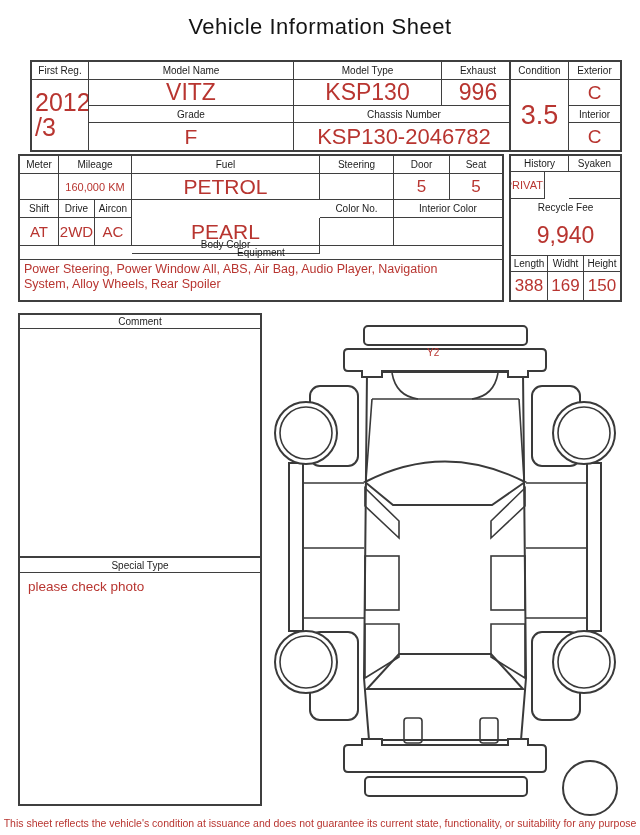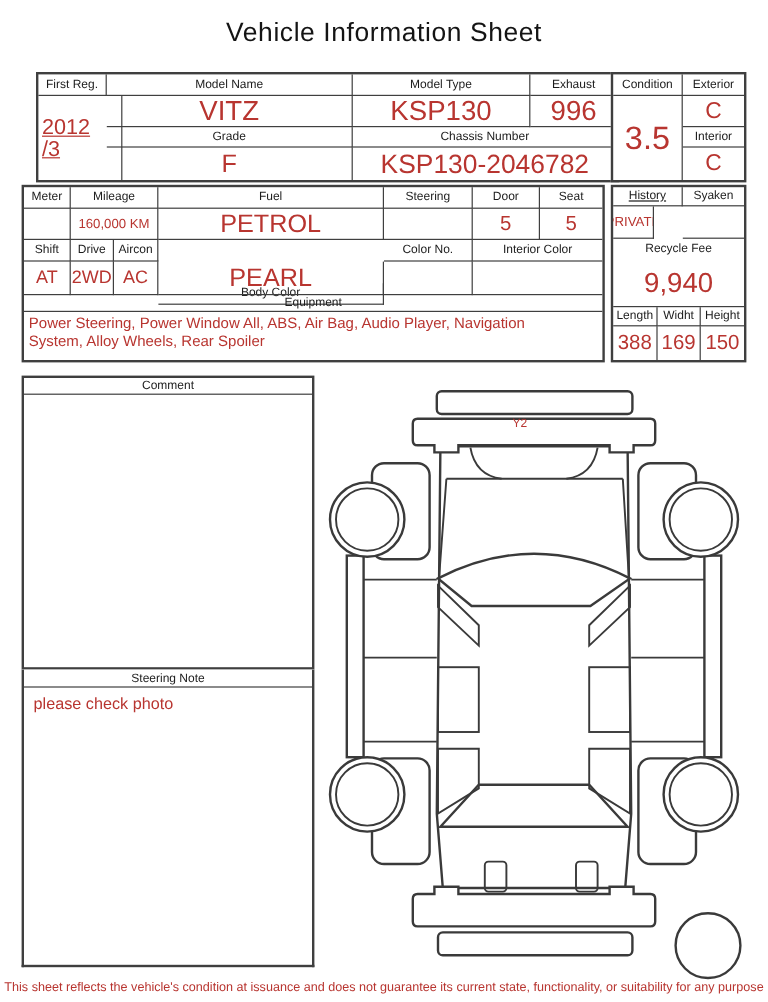--- a/index.html
+++ b/index.html
@@ -20,21 +20,21 @@
   svg .shape{fill:#ffffff;stroke:#3a3a3a;stroke-width:2;}
   svg .anno{fill:#b83530;font-size:10px;font-family:"Liberation Sans","DejaVu Sans",sans-serif;}
 </style>
 </head>
 <body>
 
 <div class="page-title">Vehicle Information Sheet</div>
 
 <div class="box" style="left:30px;top:60px;width:486px;height:92px;">
   <div class="cell hdr br bb" style="left:0;top:0;width:57px;height:18px;">First Reg.</div>
-  <div class="cell val br left-align" style="left:0;top:18px;width:70px;height:70px;font-size:18px;line-height:1.02;padding-left:3px;text-decoration:underline;">
+  <div class="cell val br left-align" style="left:0;top:18px;width:57px;height:70px;font-size:25px;line-height:1.02;padding-left:3px;">
     <span><span>2012</span><br><span>/3</span></span>
   </div>
   <div class="cell hdr br bb" style="left:57px;top:0;width:205px;height:18px;">Model Name</div>
   <div class="cell hdr br bb" style="left:262px;top:0;width:148px;height:18px;">Model Type</div>
   <div class="cell val br bb" style="left:57px;top:18px;width:205px;height:26px;font-size:23px;">VITZ</div>
   <div class="cell val br bb" style="left:262px;top:18px;width:148px;height:26px;font-size:23px;">KSP130</div>
   <div class="cell hdr bb" style="left:410px;top:0;width:72px;height:18px;">Exhaust</div>
   <div class="cell val bb" style="left:410px;top:18px;width:72px;height:26px;font-size:23px;">996</div>
   <div class="cell hdr br bb" style="left:57px;top:44px;width:205px;height:17px;">Grade</div>
   <div class="cell val br" style="left:57px;top:61px;width:205px;height:27px;font-size:21px;">F</div>
@@ -78,41 +78,41 @@
   <div class="cell val br bb" style="left:75px;top:62px;width:37px;height:28px;font-size:15px;">AC</div>
   <div class="cell val br bb" style="left:112px;top:62px;width:188px;height:28px;font-size:21px;">PEARL</div>
   <div class="cell val br bb" style="left:300px;top:62px;width:74px;height:28px;"></div>
   <div class="cell val bb" style="left:374px;top:62px;width:108px;height:28px;"></div>
 
   <div class="cell hdr bb" style="left:0;top:90px;width:482px;height:14px;">Equipment</div>
   <div class="cell val left-align top-align" style="left:0;top:104px;width:434px;height:40px;font-size:12.5px;line-height:1.2;padding:2px 4px;text-align:left;">Power Steering, Power Window  All, ABS, Air Bag, Audio Player, Navigation System, Alloy Wheels, Rear Spoiler</div>
 </div>
 
 <div class="box" style="left:509px;top:154px;width:113px;height:148px;">
-  <div class="cell hdr br bb" style="left:0;top:0;width:58px;height:16px;text-decoration:underline;">History</div>
+  <div class="cell hdr br bb" style="left:0;top:0;width:58px;height:16px;">History</div>
   <div class="cell hdr bb" style="left:58px;top:0;width:51px;height:16px;">Syaken</div>
   <div class="cell val br bb" style="left:0;top:16px;width:34px;height:27px;font-size:11px;">PRIVATE</div>
   <div class="cell val bb" style="left:58px;top:16px;width:51px;height:27px;"></div>
   <div class="cell hdr" style="left:0;top:43px;width:109px;height:16px;">Recycle Fee</div>
   <div class="cell val bb" style="left:0;top:59px;width:109px;height:41px;font-size:23px;">9,940</div>
   <div class="cell hdr br bb" style="left:0;top:100px;width:37px;height:16px;">Length</div>
   <div class="cell hdr br bb" style="left:37px;top:100px;width:36px;height:16px;">Widht</div>
   <div class="cell hdr bb" style="left:73px;top:100px;width:36px;height:16px;">Height</div>
   <div class="cell val br" style="left:0;top:116px;width:37px;height:28px;font-size:17px;">388</div>
   <div class="cell val br" style="left:37px;top:116px;width:36px;height:28px;font-size:17px;">169</div>
   <div class="cell val" style="left:73px;top:116px;width:36px;height:28px;font-size:17px;">150</div>
 </div>
 
 <div class="box" style="left:18px;top:313px;width:244px;height:245px;">
   <div class="cell hdr bb" style="left:0;top:0;width:240px;height:14px;">Comment</div>
   <div class="cell val left-align top-align" style="left:0;top:14px;width:240px;height:225px;font-size:13px;padding:5px 7px;"></div>
 </div>
 
 <div class="box" style="left:18px;top:558px;width:244px;height:248px;border-top:none;">
-  <div class="cell hdr bb" style="left:0;top:0;width:240px;height:15px;">Steering Note</div>
+  <div class="cell hdr bb" style="left:0;top:0;width:240px;height:15px;">Special Type</div>
   <div class="cell val left-align top-align" style="left:0;top:15px;width:240px;height:227px;font-size:13.5px;padding:6px 8px;">please check photo</div>
 </div>
 
 <div class="car-wrap">
   <svg width="370" height="510" viewBox="0 0 370 510">
 
     <rect class="shape" x="19" y="153" width="14" height="168"></rect>
     <rect class="shape" x="317" y="153" width="14" height="168"></rect>
 
     <path class="ln-thin" d="M33,173 H94 M33,238 H94 M33,308 H94"></path>

